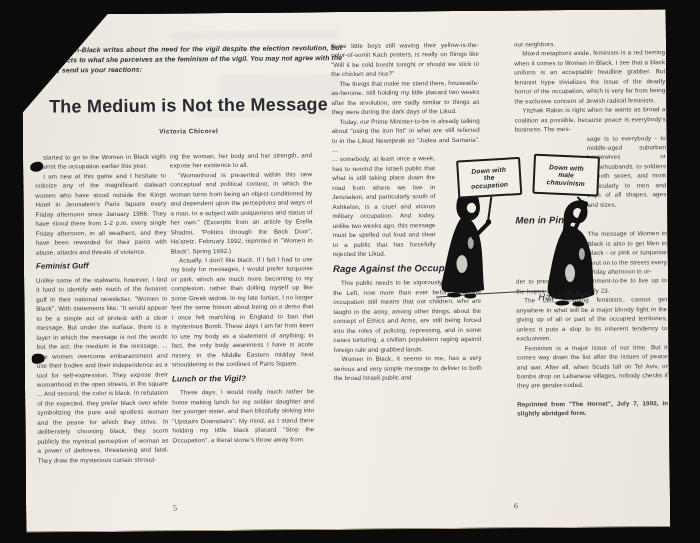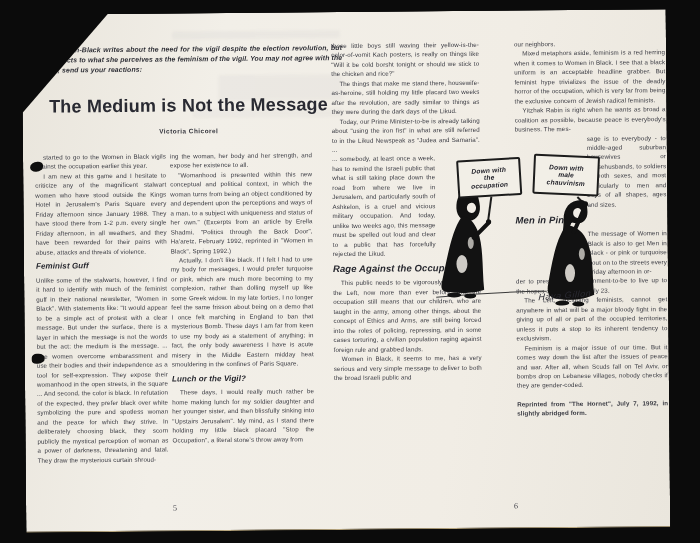--- a/index.html
+++ b/index.html
@@ -84,21 +84,21 @@
       <p class="para">I am new at this game and I hesitate to criticize any of the magnificent stalwart women who have stood outside the Kings Hotel in Jerusalem's Paris Square every Friday afternoon since January 1988. They have stood there from 1-2 p.m. every single Friday afternoon, in all weathers, and they have been rewarded for their pains with abuse, attacks and threats of violence.</p>
       <h3 class="subhead">Feminist Guff</h3>
       <p class="para noindent">Unlike some of the stalwarts, however, I find it hard to identify with much of the feminist guff in their national newsletter, "Women in Black". With statements like: "It would appear to be a simple act of protest with a clear message. But under the surface, there is a layer in which the message is not the words but the act: the medium is the message. ... The women overcome embarassment and use their bodies and their independence as a tool for self-expression. They expose their womanhood in the open streets, in the square ... And second, the color is black. In refutation of the expected, they prefer black over white symbolizing the pure and spotless woman and the peace for which they strive. In deliberately choosing black, they scorn publicly the mystical perception of woman as a power of darkness, threatening and fatal. They draw the mysterious curtain shroud-</p>
     </div>
 
     <div class="col col2">
       <p class="para noindent">ing the woman, her body and her strength, and expose her existence to all.</p>
       <p class="para">"Womanhood is presented within this new conceptual and political context, in which the woman turns from being an object conditioned by and dependent upon the perceptions and ways of a man, to a subject with uniqueness and status of her own." (Excerpts from an article by Erella Shadmi, "Politics through the Back Door", Ha'aretz, February 1992, reprinted in "Women in Black", Spring 1992.)</p>
       <p class="para">Actually, I don't like black. If I felt I had to use my body for messages, I would prefer turquoise or pink, which are much more becoming to my complexion, rather than dolling myself up like some Greek widow. In my late forties, I no longer feel the same frisson about being on a demo that I once felt marching in England to ban that mysterious Bomb. These days I am far from keen to use my body as a statement of anything; in fact, the only body awareness I have is acute misery in the Middle Eastern midday heat smouldering in the confines of Paris Square.</p>
       <h3 class="subhead">Lunch or the Vigil?</h3>
-      <p class="para">These days, I would really much rather be home making lunch for my soldier daughter and her younger sister, and then blissfully sinking into "Upstairs Jerusalem". My mind, as I stand there holding my little black placard "Stop the Occupation", a literal stone's throw away from</p>
+      <p class="para">These days, I would really much rather be home making lunch for my soldier daughter and her younger sister, and then blissfully sinking into "Upstairs Downstairs". My mind, as I stand there holding my little black placard "Stop the Occupation", a literal stone's throw away from</p>
     </div>
 
     <div class="col col3">
       <p class="para noindent">those little boys still waving their yellow-is-the-color-of-vomit Kach posters, is really on things like "Will it be cold borsht tonight or should we stick to the chicken and rice?"</p>
       <p class="para">The things that make me stand there, housewife-as-heroine, still holding my little placard two weeks after the revolution, are sadly similar to things as they were during the dark days of the Likud.</p>
       <p class="para">Today, our Prime Minister-to-be is already talking about "using the iron fist" in what are still referred to in the Likud Newspeak as "Judea and Samaria". ...</p>
       <p class="para noindent narrowL">... somebody, at least once a week, has to remind the Israeli public that what is still taking place down the road from where we live in Jerusalem, and particularly south of Ashkelon, is a cruel and vicious military occupation. And today, unlike two weeks ago, this message must be spelled out loud and clear to a public that has forcefully rejected the Likud.</p>
       <h3 class="subhead big">Rage Against the Occupation</h3>
       <p class="para">This public needs to be vigorously reminded by the Left, now more than ever before, that the occupation still means that our children, who are taught in the army, among other things, about the concept of Ethics and Arms, are still being forced into the roles of policing, repressing, and in some cases torturing, a civilian population raging against foreign rule and grabbed lands.</p>
       <p class="para">Women in Black, it seems to me, has a very serious and very simple message to deliver to both the broad Israeli public and</p>

